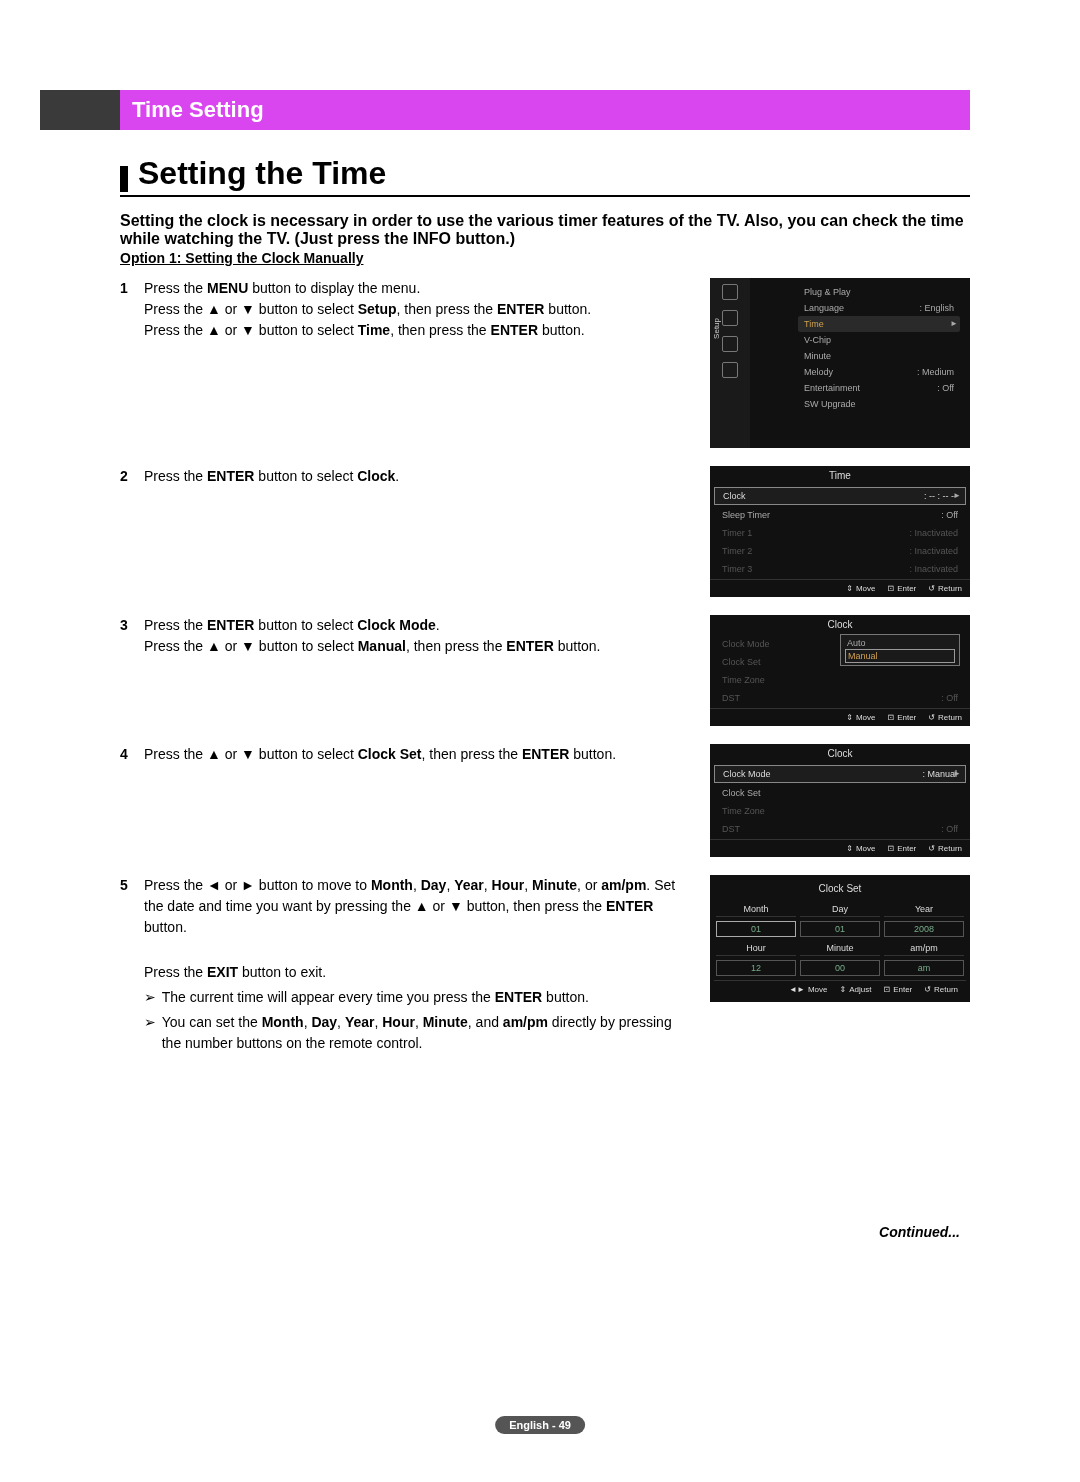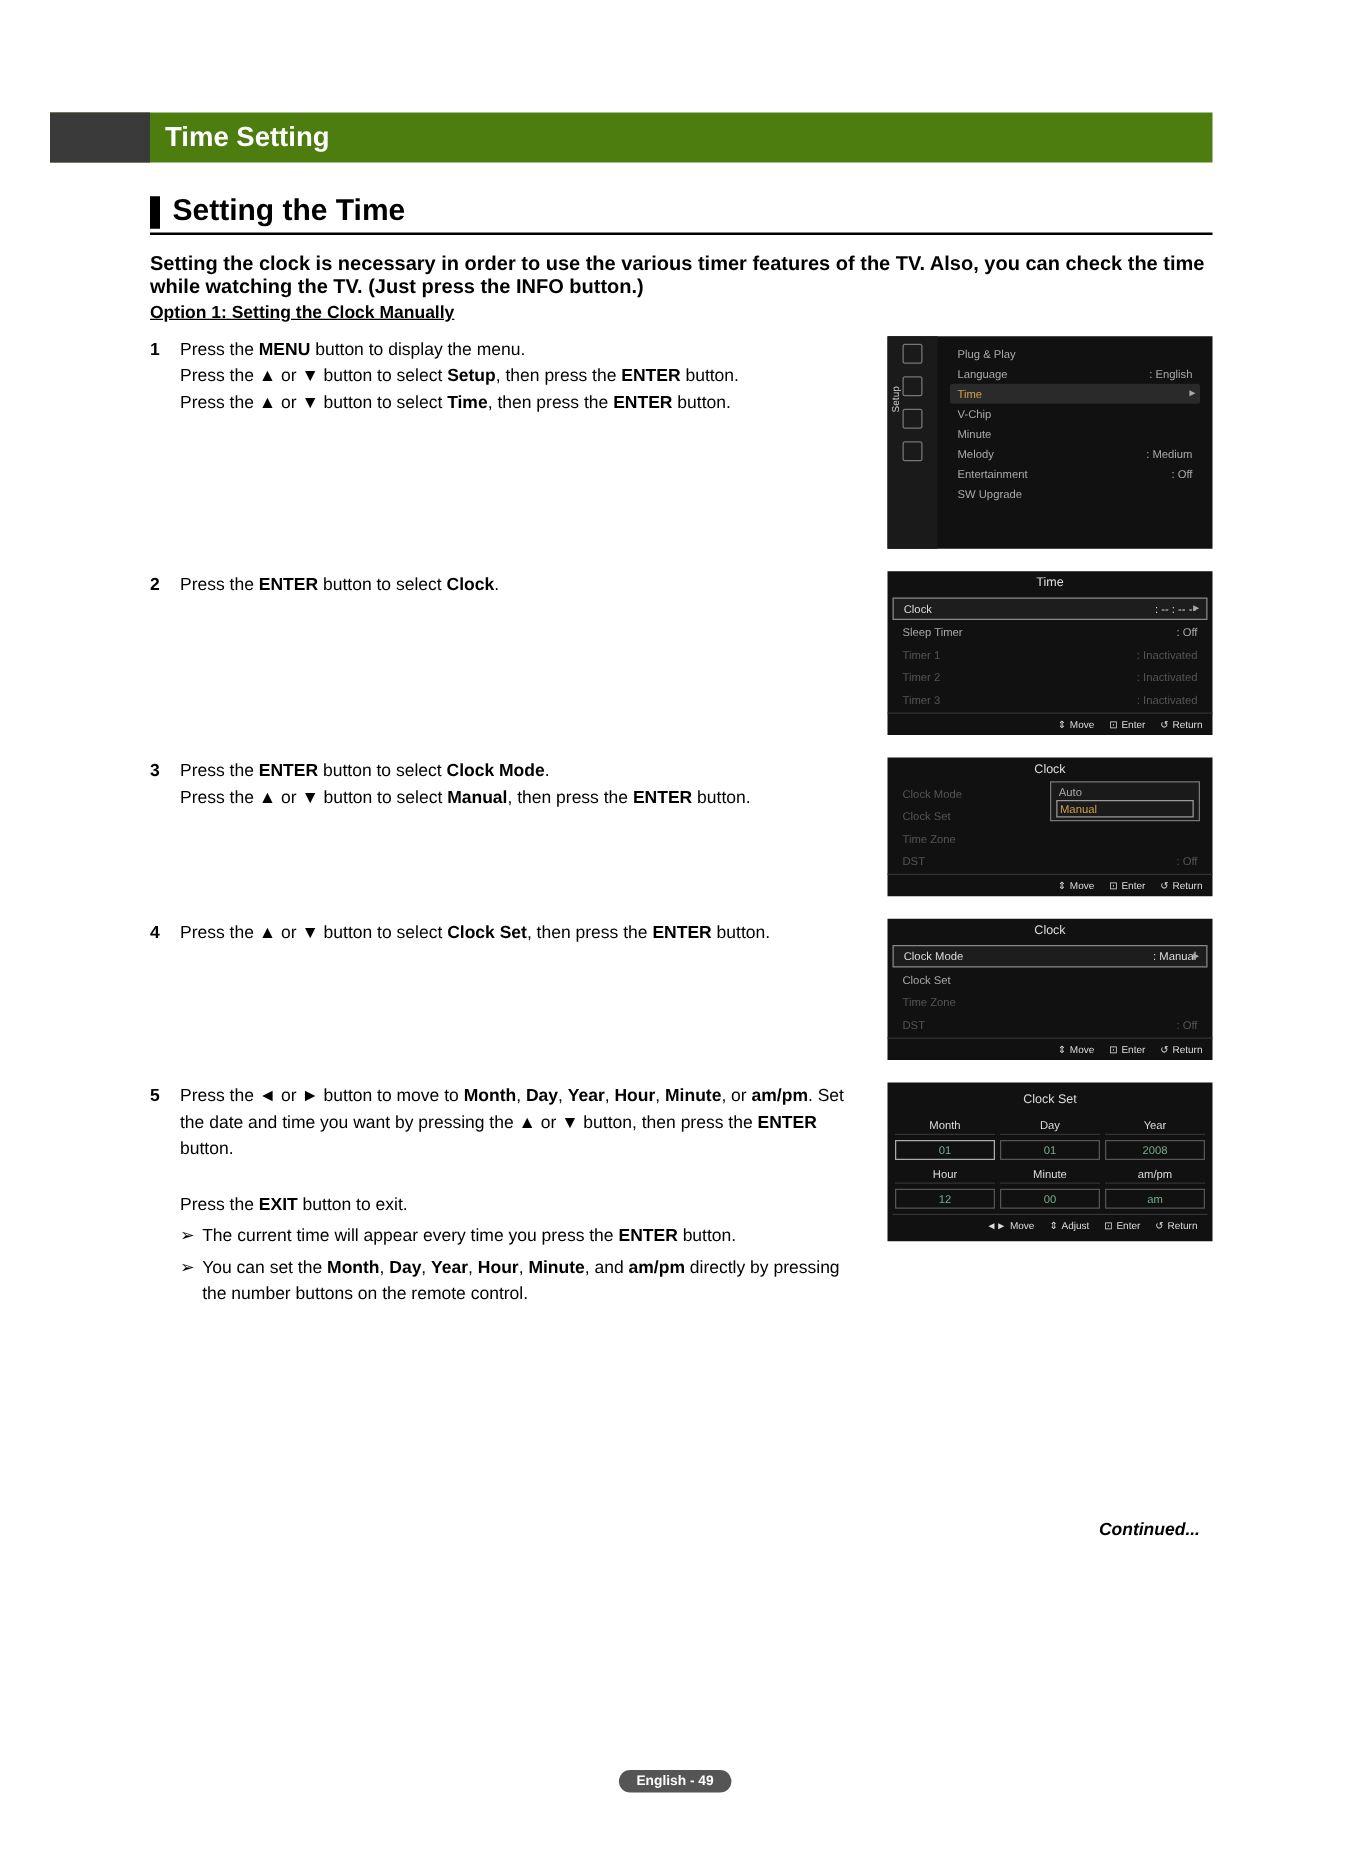--- a/index.html
+++ b/index.html
@@ -10,21 +10,21 @@
     height: 1482px;
     position: relative;
     color: #000;
   }
   .page {
     padding: 90px 110px 60px 0;
     position: relative;
     height: 100%;
   }
   .section-header {
-    background: #4d7c0f;
+    background: #d946ef;
     color: #fff;
     font-weight: bold;
     font-size: 22px;
     padding: 8px 12px;
     margin-left: 40px;
     margin-bottom: 25px;
     height: 40px;
     display: flex;
     align-items: center;
     border-left: 80px solid #3a3a3a;
@@ -36,21 +36,21 @@
     border-bottom: 2px solid #000;
     padding-bottom: 3px;
     margin-bottom: 15px;
   }
   .left-bar {
     width: 8px;
     height: 26px;
     background: #000;
     margin-right: 10px;
   }
-  .page-title { font-size: 24px; font-weight: bold; }
+  .page-title { font-size: 32px; font-weight: bold; }
   .intro { font-size: 16px; font-weight: bold; margin-bottom: 2px; }
   .option-title { font-size: 14px; font-weight: bold; text-decoration: underline; margin-bottom: 12px; }
   .step-row {
     display: flex;
     align-items: flex-start;
     margin-bottom: 18px;
     gap: 20px;
   }
   .step-left {
     flex: 1;
@@ -65,20 +65,21 @@
   .note { margin-top: 24px; }
   .note-line { display: flex; gap: 6px; margin-top: 4px; }
   .note-marker { font-size: 14px; }
 
   
   .fig { width: 260px; flex-shrink: 0; color: #bbb; font-size: 9px; }
   .osd-main {
     background: #111;
     display: flex;
     height: 170px;
+    gap: 38px;
   }
   .osd-side {
     width: 40px;
     background: #1a1a1a;
     display: flex;
     flex-direction: column;
     align-items: center;
     padding: 6px 0;
     gap: 10px;
     position: relative;

